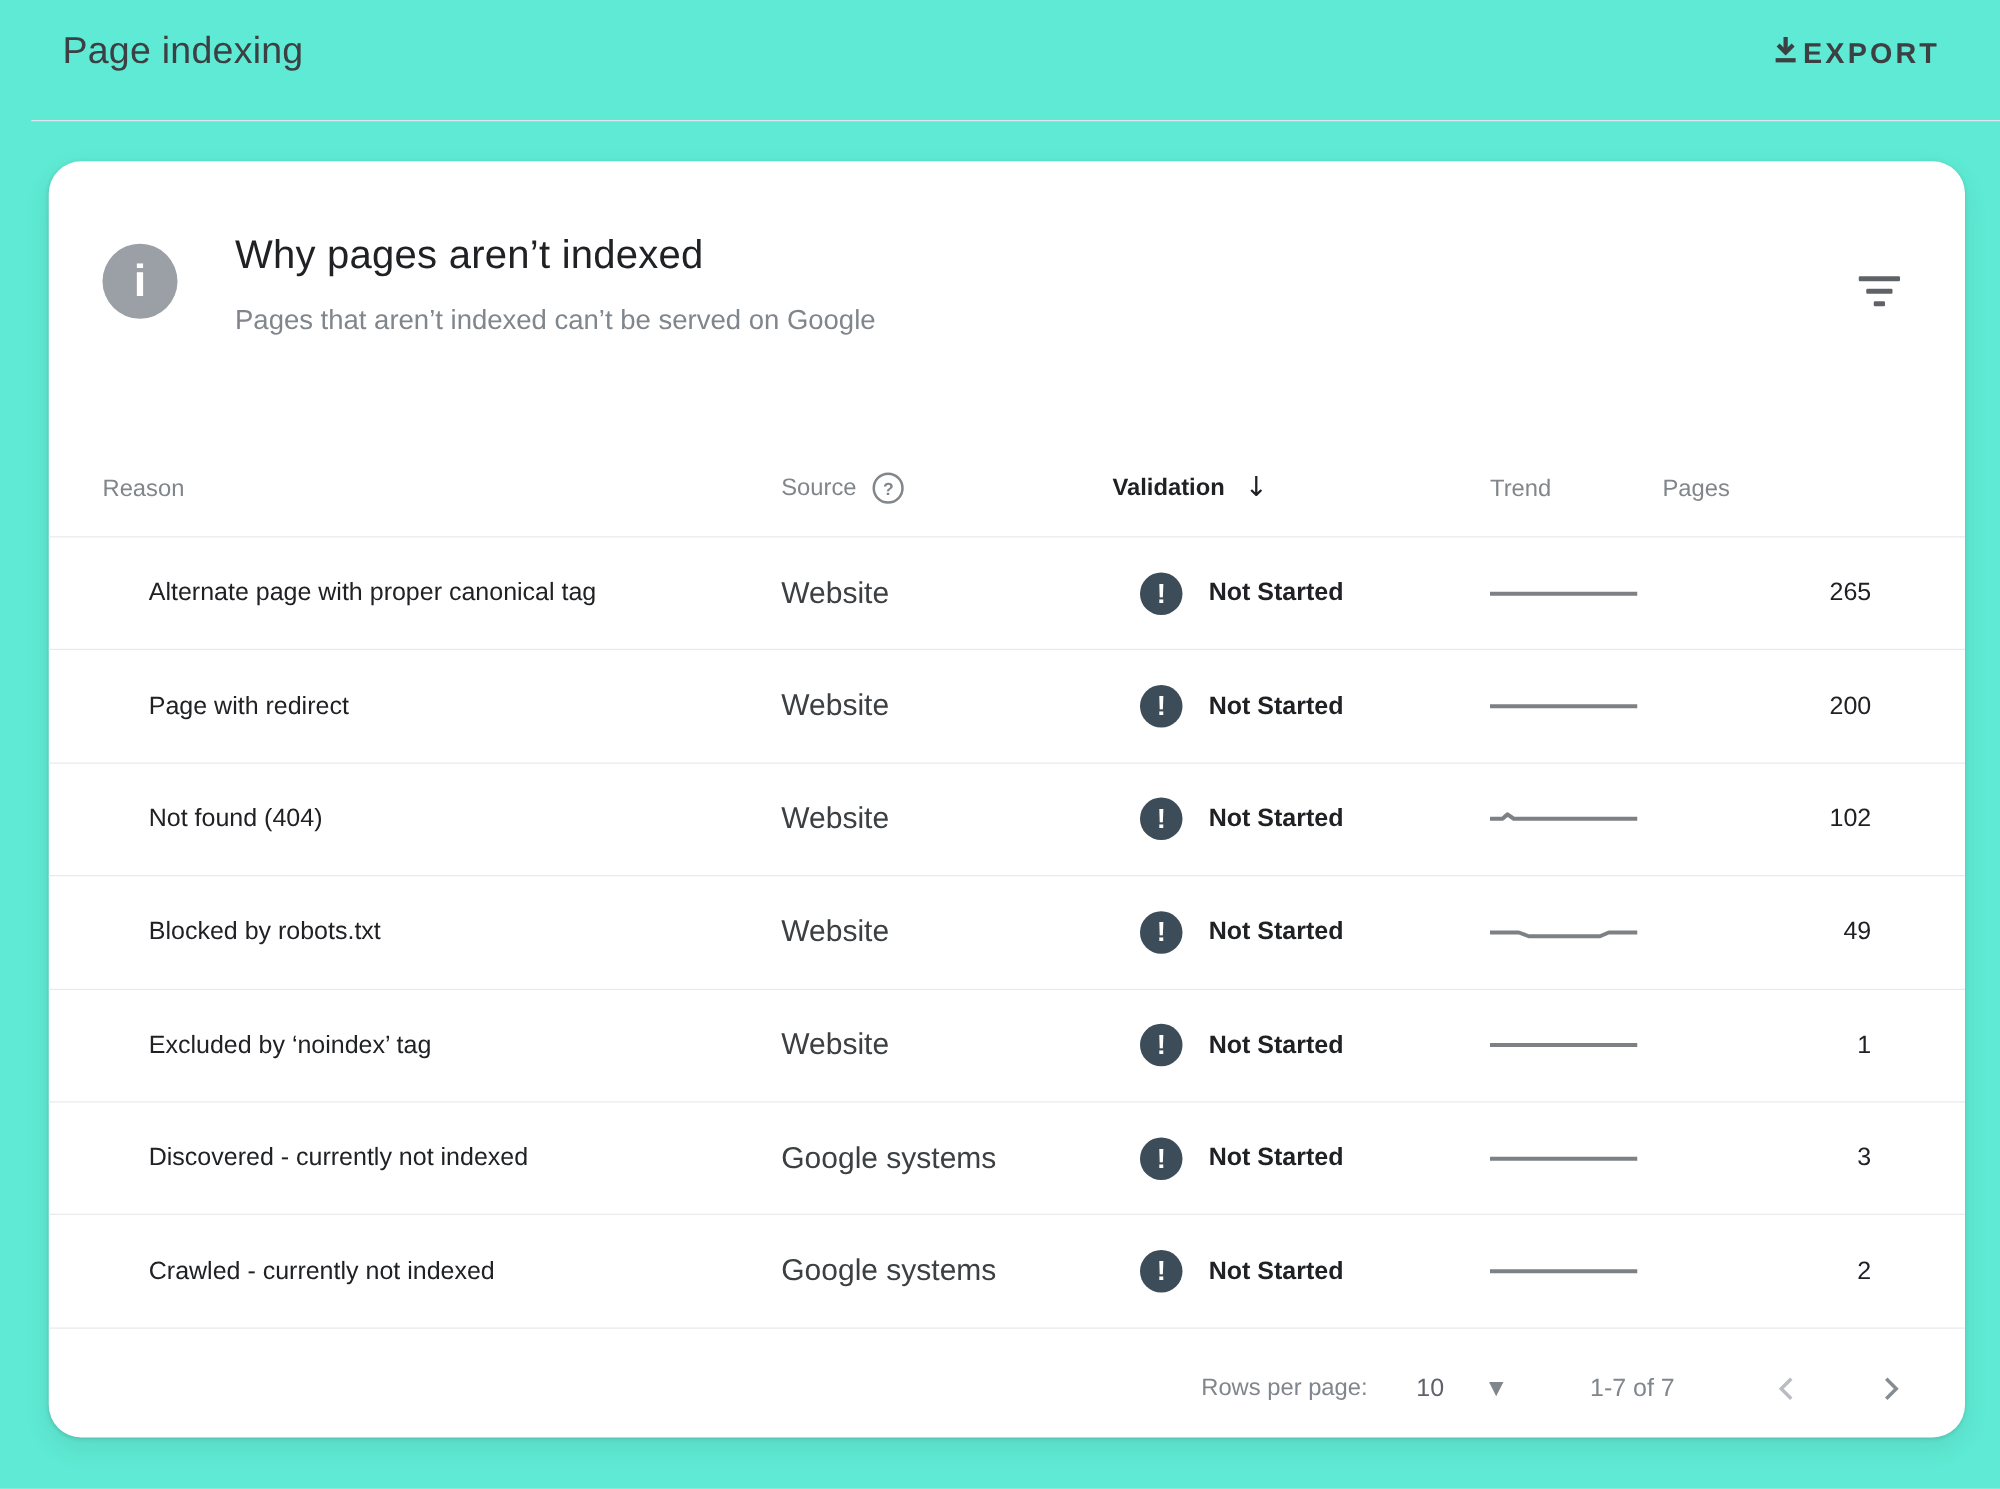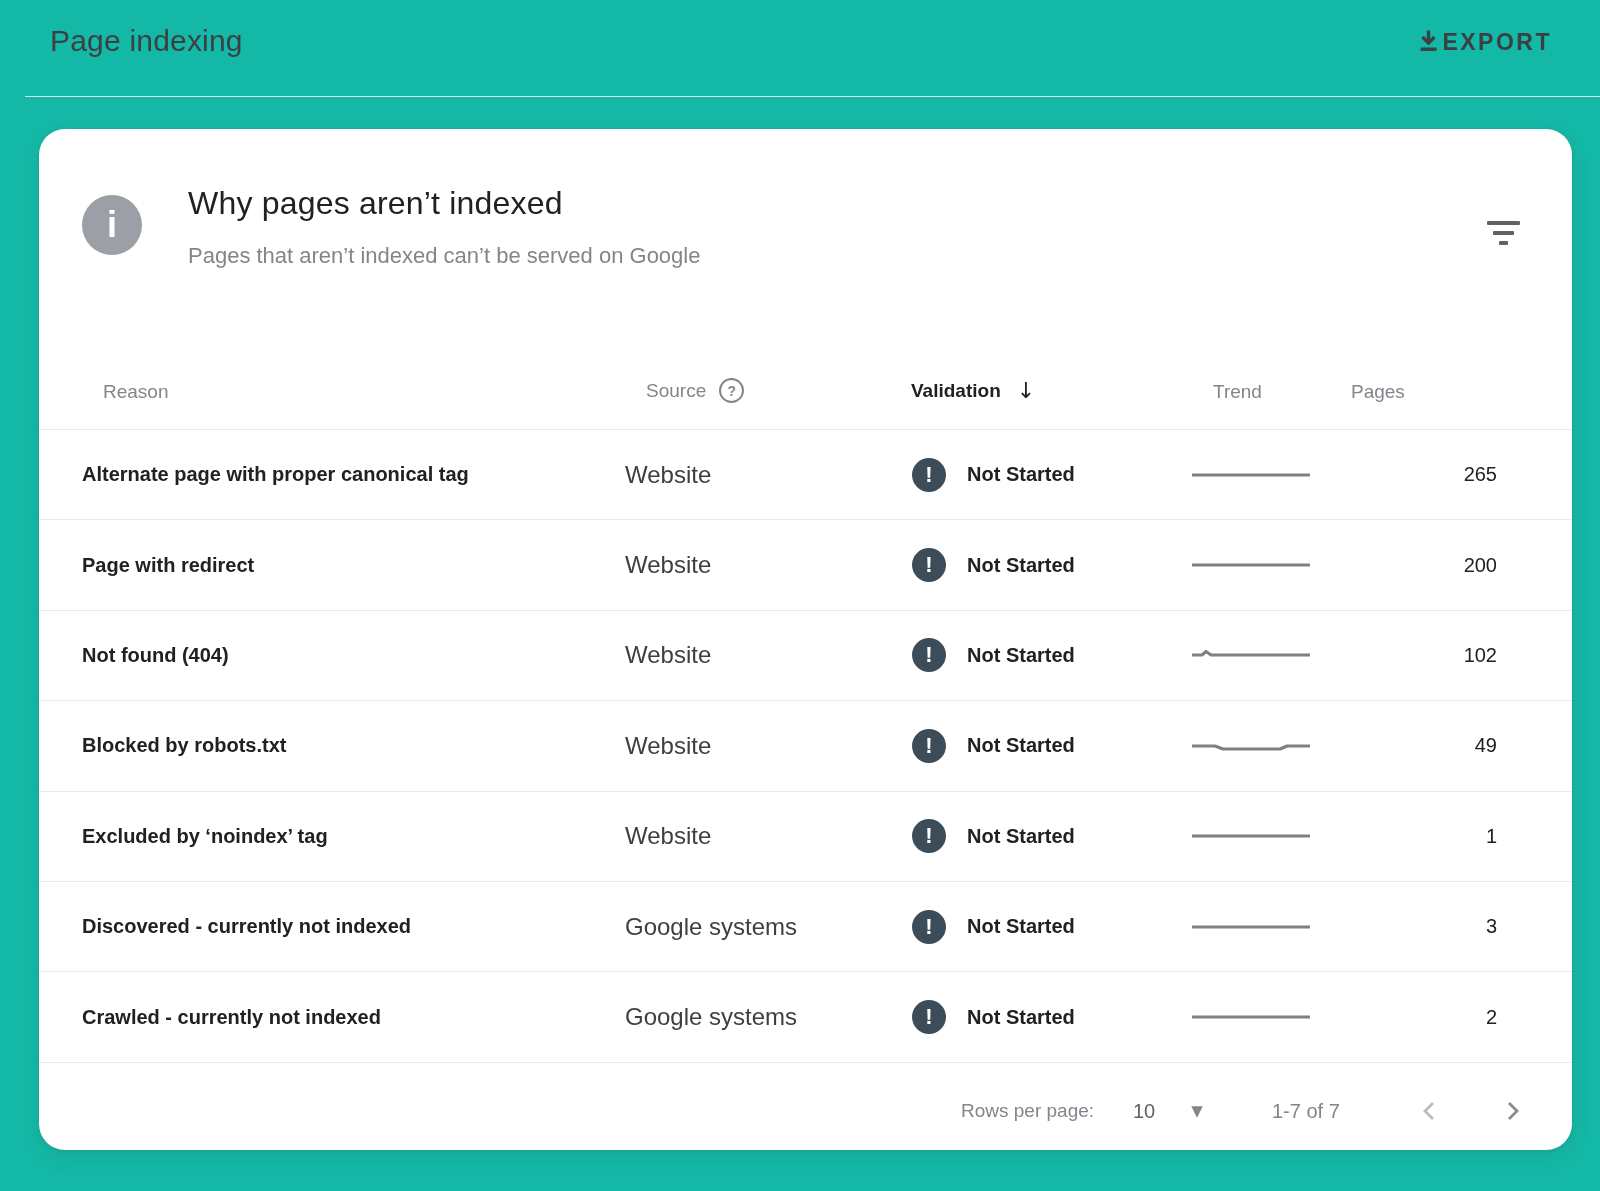--- a/index.html
+++ b/index.html
@@ -3,21 +3,21 @@
 <meta charset="utf-8">
 <style>
   html,body { margin:0; padding:0; }
   body {
     background:#eef1f8;
     font-family:"Liberation Sans","DejaVu Sans",sans-serif;
     -webkit-font-smoothing:antialiased;
   }
   .viewport {
     position:relative; width:1600px; height:1191px;
-    background:#14b8a6; overflow:hidden;
+    background:#5eead4; overflow:hidden;
   }
 
   
   .page-header { position:absolute; left:0; top:0; width:1600px; height:97px; }
   .page-header .divider {
     position:absolute; left:25px; right:0; bottom:0; height:1px; background:#e0e4ec;
   }
   .page-title {
     position:absolute; left:50px; top:24px;
     font-size:30px; color:#3c4043; letter-spacing:.2px;
@@ -58,21 +58,21 @@
     gap:6px; cursor:pointer;
   }
   .filter-btn .bar { background:#5f6368; height:4px; border-radius:1px; }
   .filter-btn .b1 { width:33px; }
   .filter-btn .b2 { width:21px; }
   .filter-btn .b3 { width:9px; }
 
   
   .thead {
     position:absolute; left:0; top:216px; width:1533px; height:85px;
-    box-sizing:border-box; padding:0 75px 26px 64px;
+    box-sizing:border-box; padding:0 75px 26px 43px;
     display:grid; grid-template-columns:543px 265px 302px 138px 1fr;
     align-items:end;
     border-bottom:1px solid #e8eaed;
     font-size:19px; color:#80868b;
   }
   .thead .hcell { display:flex; align-items:center; cursor:pointer; }
   .thead .validation-h { color:#202124; font-weight:700; }
   .sort-arrow { margin-left:16px; font-size:22px; font-weight:400; color:#202124;
     font-family:"DejaVu Sans",sans-serif; }
   .help-icon {
@@ -85,21 +85,21 @@
 
   .tbody { position:absolute; left:0; top:301px; width:1533px; }
   .trow {
     box-sizing:border-box; height:90.4px; width:1533px;
     padding:0 75px 0 43px;
     display:grid; grid-template-columns:543px 265px 302px 138px 1fr;
     align-items:center;
     border-bottom:1px solid #e8eaed;
     cursor:pointer;
   }
-  .cell.reason  { font-size:20px; font-weight:700; color:#202124; }
+  .cell.reason  { font-size:20px; font-weight:400; color:#202124;margin-left:37px; }
   .cell.source  { font-size:24px; color:#3c4043; }
   .cell.validation { display:flex; align-items:center; gap:21px; padding-left:22px; box-sizing:border-box; }
   .vbadge {
     width:34px; height:34px; border-radius:50%; background:#3c4c58;
     color:#fff; font-size:22px; font-weight:700;
     display:flex; align-items:center; justify-content:center; flex:none;
   }
   .vtext { font-size:20px; font-weight:700; color:#202124; }
   .cell.trend svg { display:block; }
   .cell.pages { text-align:right; font-size:20px; color:#202124; }

